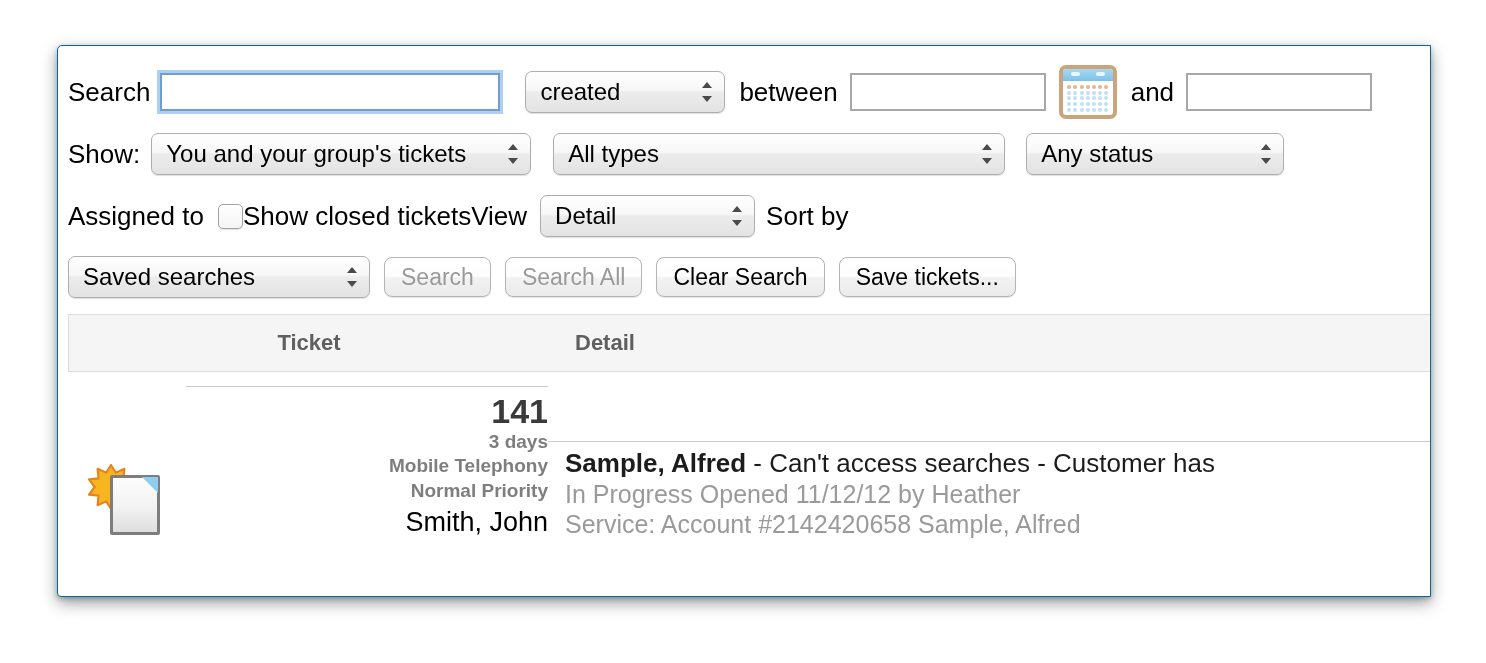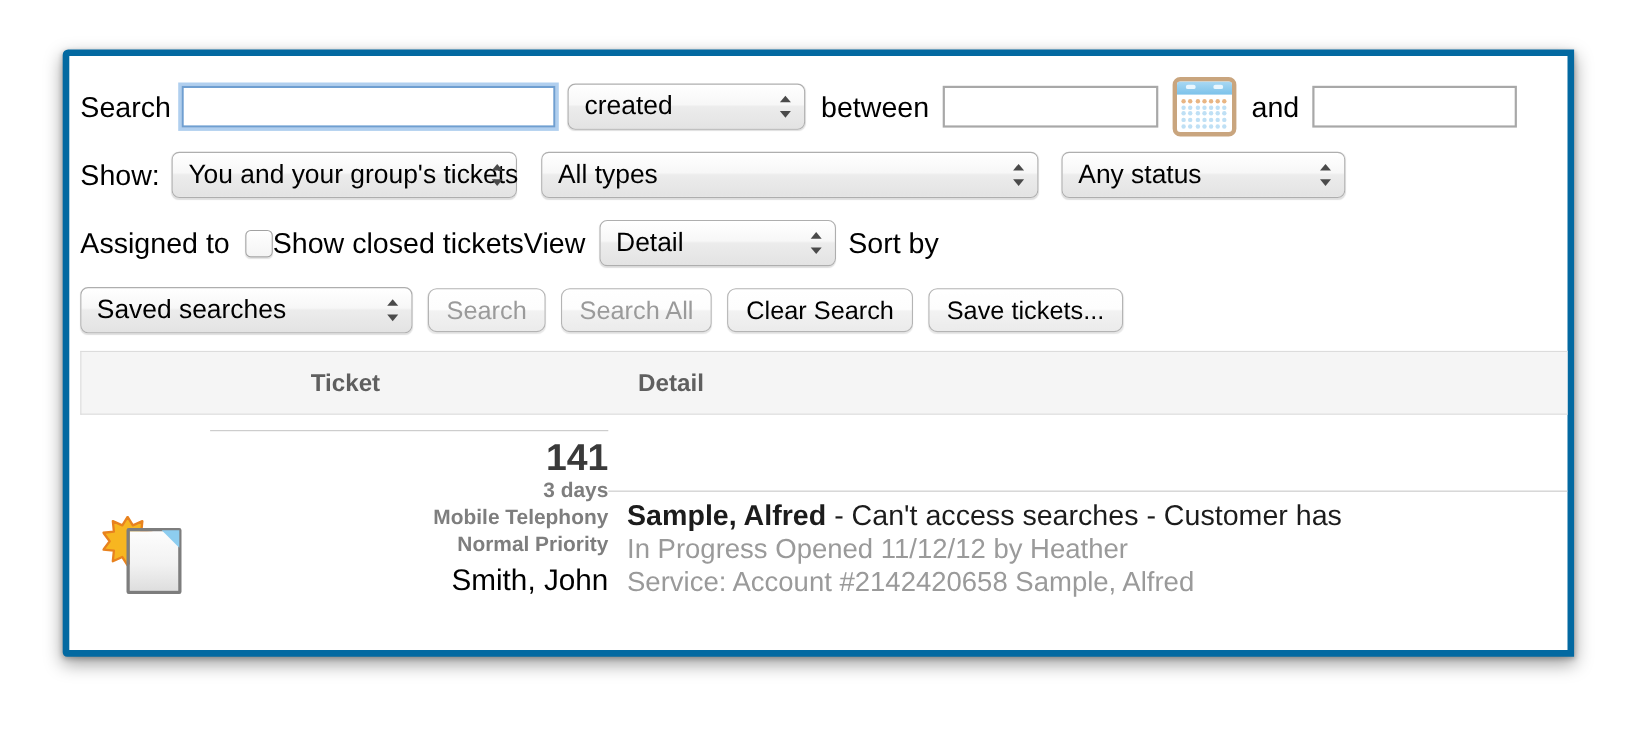--- a/index.html
+++ b/index.html
@@ -16,21 +16,21 @@
   }
 
   
   #app-window {
     position: absolute;
     left: 57px;
     top: 45px;
     width: 1374px;     
     height: 552px;
     background: #ffffff;
-    border: 6px solid #0369a1;
+    border: 1px solid #0369a1;
     border-top-left-radius: 5px;
     border-bottom-left-radius: 4px;
     box-shadow: 0 6px 16px rgba(0,0,0,0.38), 0 2px 5px rgba(0,0,0,0.22);
     overflow: hidden;
     box-sizing: border-box;
   }
 
   #search-panel {
     position: absolute;
     left: 0; top: 0;
@@ -108,22 +108,22 @@
   .popup .arrows i {
     position: absolute;
     left: 0;
     width: 0; height: 0;
     border-left: 5.5px solid transparent;
     border-right: 5.5px solid transparent;
   }
   .popup .arrows i.up   { top: 1px;  border-bottom: 6px solid #4a4a4a; }
   .popup .arrows i.down { bottom: 1px; border-top: 6px solid #4a4a4a; }
 
-  #select-created   { margin-left: 11px; width: 216px; }
-  #select-show      { margin-left: 11px; width: 314px; }
+  #select-created   { margin-left: 25px; width: 200px; }
+  #select-show      { margin-left: 11px; width: 380px; }
   #select-type      { margin-left: 22px; width: 452px; text-align: right; }
   #select-status    { margin-left: 21px; width: 258px; }
   #select-assigned  { margin-left: 12px; width: 408px; }
   #select-view      { margin-left: 13px; width: 215px; }
   #select-saved     { width: 302px; }
 
   
   .push-button {
     box-sizing: border-box;
     display: inline-flex;

